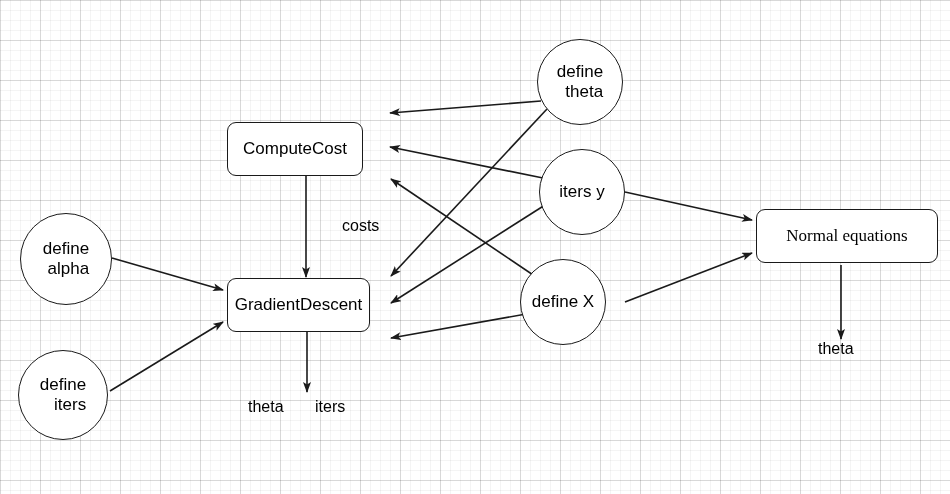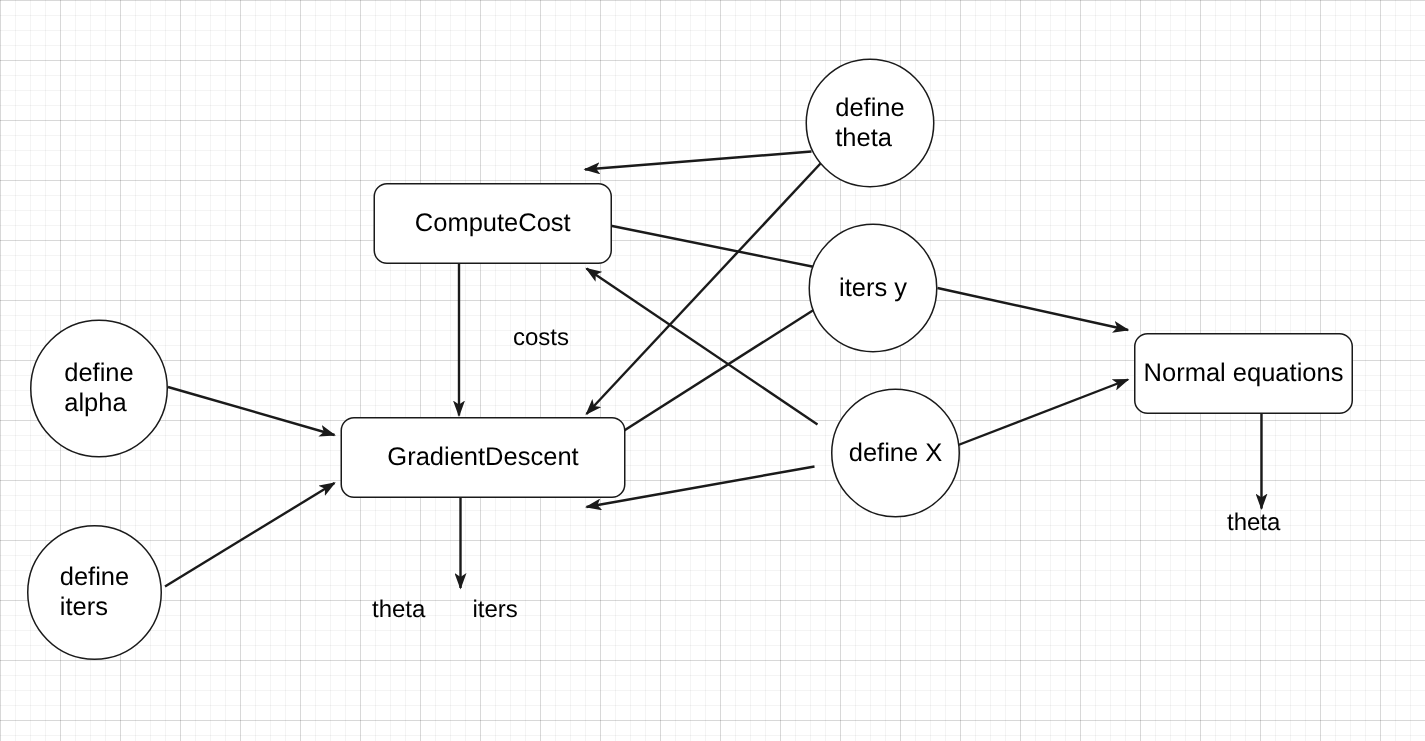--- a/index.html
+++ b/index.html
@@ -35,21 +35,21 @@
     height: 494px;
   }
   .node {
     position: absolute;
     box-sizing: border-box;
     background: #ffffff;
     border: 1.6px solid #1a1a1a;
     display: flex;
     align-items: center;
     justify-content: center;
-    text-align: left;
+    text-align: right;
     color: #000000;
     font-family: "Liberation Sans", sans-serif;
     font-size: 17px;
     line-height: 1.16;
     white-space: pre-line;
   }
   .node.box {
     border-radius: 9px;
   }
   .node.circle {
@@ -85,27 +85,27 @@
         <line x1="112" y1="258" x2="223" y2="290" stroke="#1a1a1a" stroke-width="1.6" marker-end="url(#arrowhead)"></line>
         <line x1="110" y1="391" x2="223" y2="322" stroke="#1a1a1a" stroke-width="1.6" marker-end="url(#arrowhead)"></line>
         <line x1="625" y1="192" x2="752" y2="220" stroke="#1a1a1a" stroke-width="1.6" marker-end="url(#arrowhead)"></line>
         <line x1="625" y1="302" x2="752" y2="253" stroke="#1a1a1a" stroke-width="1.6" marker-end="url(#arrowhead)"></line>
         <line x1="307" y1="332" x2="307" y2="392" stroke="#1a1a1a" stroke-width="1.6" marker-end="url(#arrowhead)"></line>
         <line x1="841" y1="265" x2="841" y2="339" stroke="#1a1a1a" stroke-width="1.6" marker-end="url(#arrowhead)"></line>
       </g>
   </svg>
 
   <div id="nodes-group">
-      <div class="node box" style="left: 227px; top: 122px; width: 159px; height: 54px; margin-left: 22px;"><span>ComputeCost</span></div>
-      <div class="node box" style="left: 227px; top: 278px; width: 190px; height: 54px;"><span>GradientDescent</span></div>
-      <div class="node box" style="left: 756px; top: 222px; width: 146px; height: 54px;"><span>Normal equations</span></div>
+      <div class="node box" style="left: 227px; top: 122px; width: 136px; height: 54px;"><span>ComputeCost</span></div>
+      <div class="node box" style="left: 227px; top: 278px; width: 143px; height: 54px;"><span>GradientDescent</span></div>
+      <div class="node box" style="left: 756px; top: 209px; width: 182px; height: 54px; font-family: Liberation Serif, serif;"><span>Normal equations</span></div>
       <div class="node circle" style="left: 537px; top: 39px; width: 86px; height: 86px;"><span>define
 theta</span></div>
       <div class="node circle" style="left: 539px; top: 149px; width: 86px; height: 86px;"><span>iters y</span></div>
-      <div class="node circle" style="left: 554px; top: 259px; width: 86px; height: 86px;"><span>define X</span></div>
+      <div class="node circle" style="left: 520px; top: 259px; width: 86px; height: 86px;"><span>define X</span></div>
       <div class="node circle" style="left: 20px; top: 213px; width: 92px; height: 92px;"><span>define
 alpha</span></div>
       <div class="node circle" style="left: 18px; top: 350px; width: 90px; height: 90px;"><span>define
 iters</span></div>
     </div>
   <div id="labels-group">
       <div class="edge-label" style="left: 342px; top: 217px;">costs</div>
       <div class="edge-label" style="left: 248px; top: 398px;">theta</div>
       <div class="edge-label" style="left: 315px; top: 398px;">iters</div>
       <div class="edge-label" style="left: 818px; top: 340px;">theta</div>

